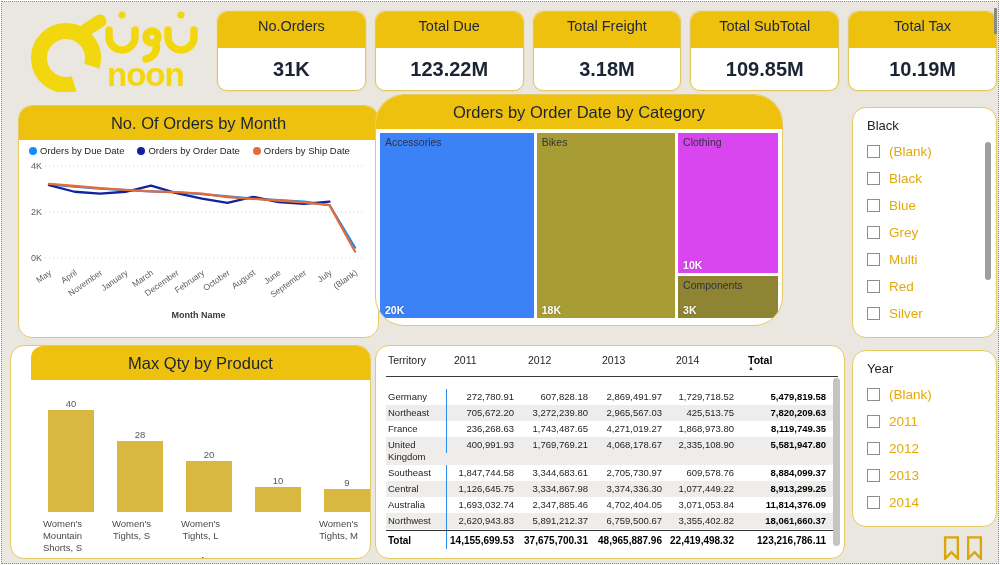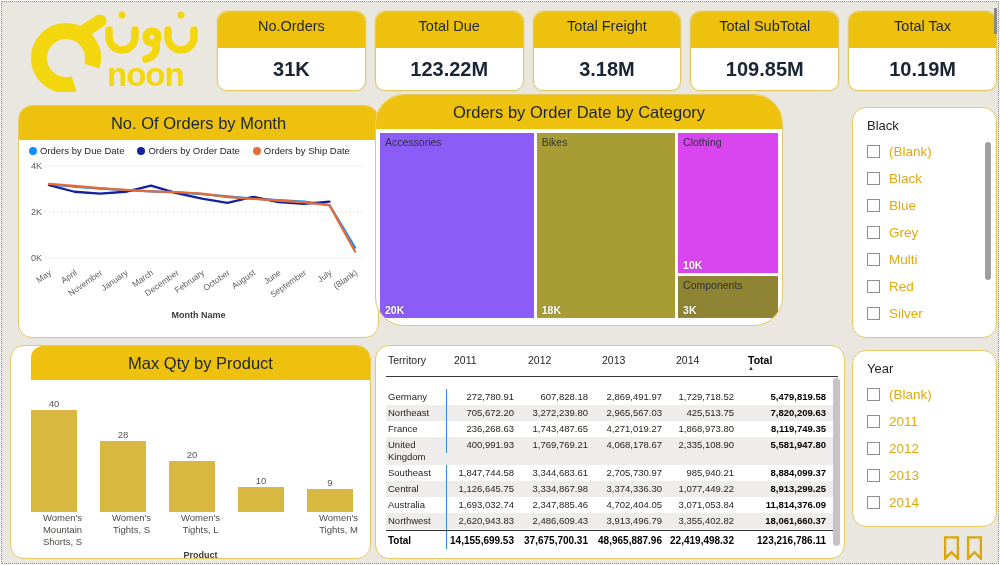--- a/index.html
+++ b/index.html
@@ -28,25 +28,25 @@
   
   #tree-panel{left:373px;top:92px;width:408px;height:232px;border-radius:29px;}
   #tmap{display:flex;gap:3px;padding:4px;height:193px;}
   .tcol{display:flex;flex-direction:column;gap:3px;}
   .tile{position:relative;flex:1;}
   .tlabel{position:absolute;top:3px;left:5px;font-size:10.5px;color:#2F3240;}
   .tval{position:absolute;bottom:2px;left:5px;font-size:10.5px;font-weight:700;color:#ffffff;text-shadow:0 0 2px rgba(0,0,0,.25);}
   
   #bar-panel{left:8px;top:343px;width:361px;height:214px;padding-left:20px;}
   #bar-area{display:flex;justify-content:center;gap:6px;padding-top:6px;}
-  .bar-col{width:64px;display:flex;flex-direction:column;align-items:flex-start;}
+  .bar-col{width:64px;display:flex;flex-direction:column;align-items:flex-end;}
   .bar-stack{height:126px;display:flex;flex-direction:column;justify-content:flex-end;align-items:center;}
   .bar-val{font-size:9.5px;color:#5a5855;margin-bottom:1px;}
   .bar-rect{width:46px;background:#D8B841;}
-  .bar-lab{font-size:9.5px;color:#4c4a48;text-align:center;line-height:1.25;}
+  .bar-lab{font-size:9.5px;color:#4c4a48;text-align:center;line-height:1.25;margin-top:6px;}
   #bar-axis-title{text-align:center;font-size:9px;font-weight:700;color:#3b3a39;margin-top:2px;}
   
   #table-panel{left:373px;top:343px;width:470px;height:214px;padding:8px 6px 4px 10px;}
   .trow{display:flex;align-items:flex-start;}
   .tc{padding:2px 6px 2px 2px;font-size:9.5px;color:#252423;line-height:12px;}
   .c0{width:60px;text-align:left;}
   .c1,.c2,.c3{width:74px;text-align:right;}
   .c4{width:72px;text-align:right;}
   .c5{width:92px;text-align:right;font-weight:700;color:#000;}
   .thead .tc{font-size:10.5px;padding-top:0;}
@@ -157,21 +157,21 @@
         <text x="313.5" y="118" text-anchor="end" font-size="8.5" fill="#5f5d5b" transform="rotate(-35 313.5 118)">July</text>
         <text x="339" y="118" text-anchor="end" font-size="8.5" fill="#5f5d5b" transform="rotate(-35 339 118)">(Blank)</text>
       </svg>
     <div id="line-axis-title">Month Name</div>
   </div>
 
   <div class="panel" id="tree-panel">
     <div class="panel-title">Orders by Order Date by Category</div>
     <div id="tmap">
         <div class="tcol" style="flex: 20 1 0%;">
-          <div class="tile" style="background: #8b5cf6; padding-left: 24px;">
+          <div class="tile" style="background: #3b82f6; padding-left: 24px;">
             <div class="tlabel">Accessories</div>
             <div class="tval">20K</div>
           </div>
         </div>
         <div class="tcol" style="flex: 18 1 0%;">
           <div class="tile" style="background: rgb(168, 157, 53);">
             <div class="tlabel">Bikes</div>
             <div class="tval">18K</div>
           </div>
         </div>
@@ -269,21 +269,21 @@
           <div class="tc c2">1,769,769.21</div>
           <div class="tc c3">4,068,178.67</div>
           <div class="tc c4">2,335,108.90</div>
           <div class="tc c5">5,581,947.80</div>
         </div>
         <div class="trow">
           <div class="tc c0">Southeast</div>
           <div class="tc c1">1,847,744.58</div>
           <div class="tc c2">3,344,683.61</div>
           <div class="tc c3">2,705,730.97</div>
-          <div class="tc c4">985,940.21</div>
+          <div class="tc c4">609,578.76</div>
           <div class="tc c5">8,884,099.37</div>
         </div>
         <div class="trow">
           <div class="tc c0">Central</div>
           <div class="tc c1">1,126,645.75</div>
           <div class="tc c2">3,334,867.98</div>
           <div class="tc c3">3,374,336.30</div>
           <div class="tc c4">1,077,449.22</div>
           <div class="tc c5">8,913,299.25</div>
         </div>
@@ -291,22 +291,22 @@
           <div class="tc c0">Australia</div>
           <div class="tc c1">1,693,032.74</div>
           <div class="tc c2">2,347,885.46</div>
           <div class="tc c3">4,702,404.05</div>
           <div class="tc c4">3,071,053.84</div>
           <div class="tc c5">11,814,376.09</div>
         </div>
         <div class="trow">
           <div class="tc c0">Northwest</div>
           <div class="tc c1">2,620,943.83</div>
-          <div class="tc c2">2,486,609.43</div>
-          <div class="tc c3">3,913,496.79</div>
+          <div class="tc c2">5,891,212.37</div>
+          <div class="tc c3">6,759,500.67</div>
           <div class="tc c4">3,355,402.82</div>
           <div class="tc c5">18,061,660.37</div>
         </div>
         <div class="trow">
           <div class="tc c0">Canada</div>
           <div class="tc c1">2,406,885.87</div>
           <div class="tc c2">6,593,874.83</div>
           <div class="tc c3">7,918,449.78</div>
           <div class="tc c4">3,691,693.58</div>
           <div class="tc c5">18,398,929.48</div>

